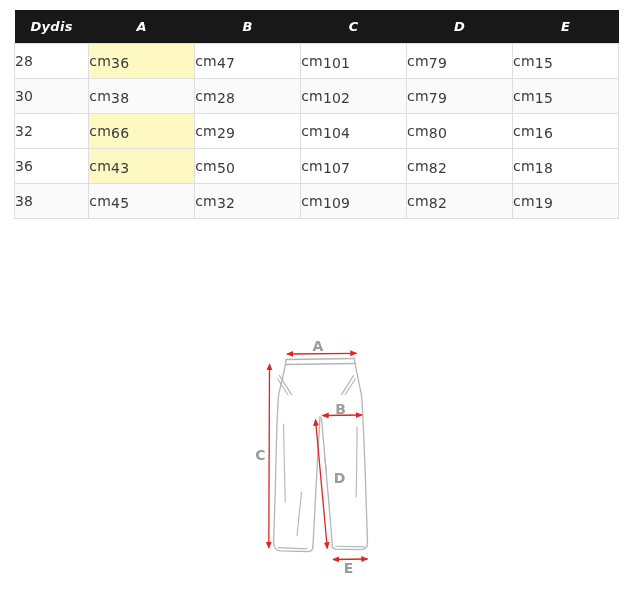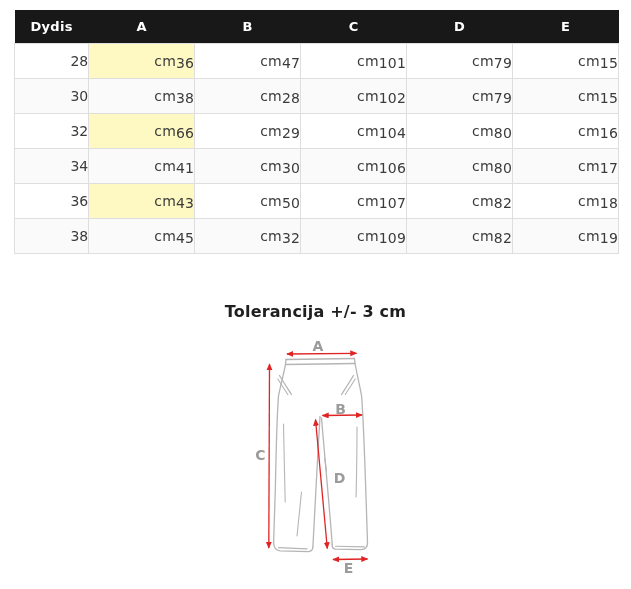--- a/index.html
+++ b/index.html
@@ -10,25 +10,25 @@
   }
   .page{position:absolute;inset:0;}
 
   
   .table-wrap{position:absolute;left:14px;top:10px;width:605px;}
   table{border-collapse:collapse;width:100%;table-layout:fixed;}
   thead th{
     background:var(--header-bg,#181818);
     color:var(--header-text,#ffffff);
     height:33px;font-size:13px;font-weight:700;letter-spacing:.3px;
-    text-align:center;border:none;padding:0;
+    text-align:center;border:none;padding:0;font-style:italic;
   }
   tbody td{
     height:34px;border:1px solid #dedede;background:#ffffff;
-    text-align:right;vertical-align:middle;padding:0;
+    text-align:left;vertical-align:middle;padding:0;
     font-size:14px;color:#3b3b3b;
   }
   tbody tr.row-alt td{background:#fafafa;margin-left:44px;}
   tbody td.shade-a{background:#fef9c3;}
   td .unit{letter-spacing:.2px;}
   td .num{position:relative;top:1.5px;letter-spacing:.2px;}
 
   
   .tolerance{
     position:absolute;left:0;right:0;top:302px;text-align:center;
@@ -90,49 +90,40 @@
             <td><span class="unit">cm</span><span class="num">15</span></td>
           </tr>
           <tr>
             <td>32</td>
             <td class="shade-a"><span class="unit">cm</span><span class="num">66</span></td>
             <td><span class="unit">cm</span><span class="num">29</span></td>
             <td><span class="unit">cm</span><span class="num">104</span></td>
             <td><span class="unit">cm</span><span class="num">80</span></td>
             <td><span class="unit">cm</span><span class="num">16</span></td>
           </tr>
-          <tr class="row-alt">
-            <td>34</td>
-            <td><span class="unit">cm</span><span class="num">41</span></td>
-            <td><span class="unit">cm</span><span class="num">30</span></td>
-            <td><span class="unit">cm</span><span class="num">106</span></td>
-            <td><span class="unit">cm</span><span class="num">80</span></td>
-            <td><span class="unit">cm</span><span class="num">17</span></td>
-          </tr>
           <tr>
             <td>36</td>
             <td class="shade-a"><span class="unit">cm</span><span class="num">43</span></td>
             <td><span class="unit">cm</span><span class="num">50</span></td>
             <td><span class="unit">cm</span><span class="num">107</span></td>
             <td><span class="unit">cm</span><span class="num">82</span></td>
             <td><span class="unit">cm</span><span class="num">18</span></td>
           </tr>
           <tr class="row-alt">
             <td>38</td>
             <td><span class="unit">cm</span><span class="num">45</span></td>
             <td><span class="unit">cm</span><span class="num">32</span></td>
             <td><span class="unit">cm</span><span class="num">109</span></td>
             <td><span class="unit">cm</span><span class="num">82</span></td>
             <td><span class="unit">cm</span><span class="num">19</span></td>
           </tr>
         </tbody>
     </table>
   </div>
 
-  <div class="tolerance">Tolerancija +/- 3 cm</div>
 
   <svg class="diagram" viewBox="0 0 200 259">
     <defs>
       <marker id="ah" markerWidth="8" markerHeight="7" refX="6.2" refY="3" orient="auto-start-reverse" markerUnits="userSpaceOnUse">
         <path class="arrowhead" d="M0,0 L7,3 L0,6 Z"></path>
       </marker>
     </defs>
 
     <g>
 

